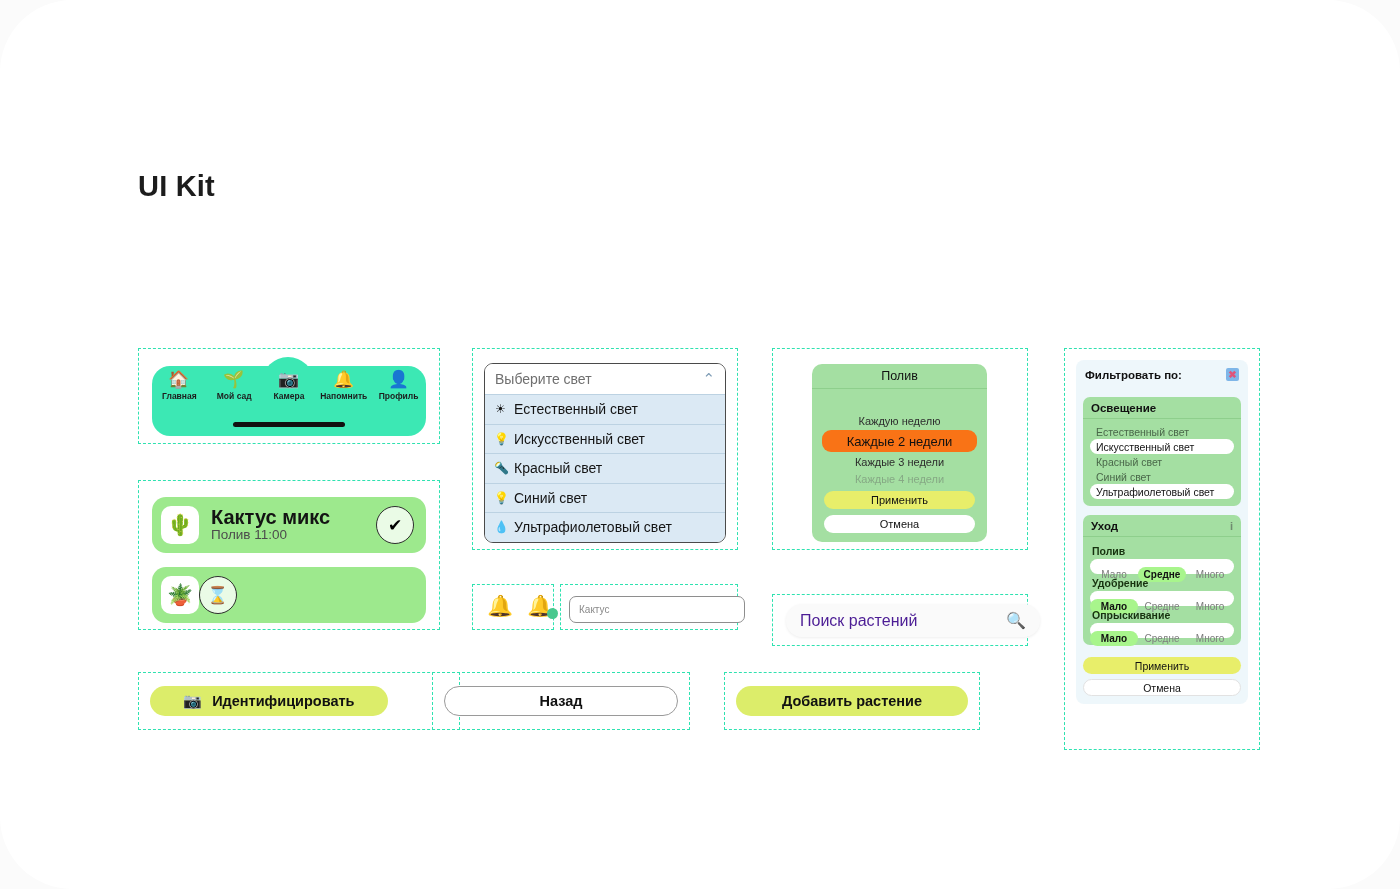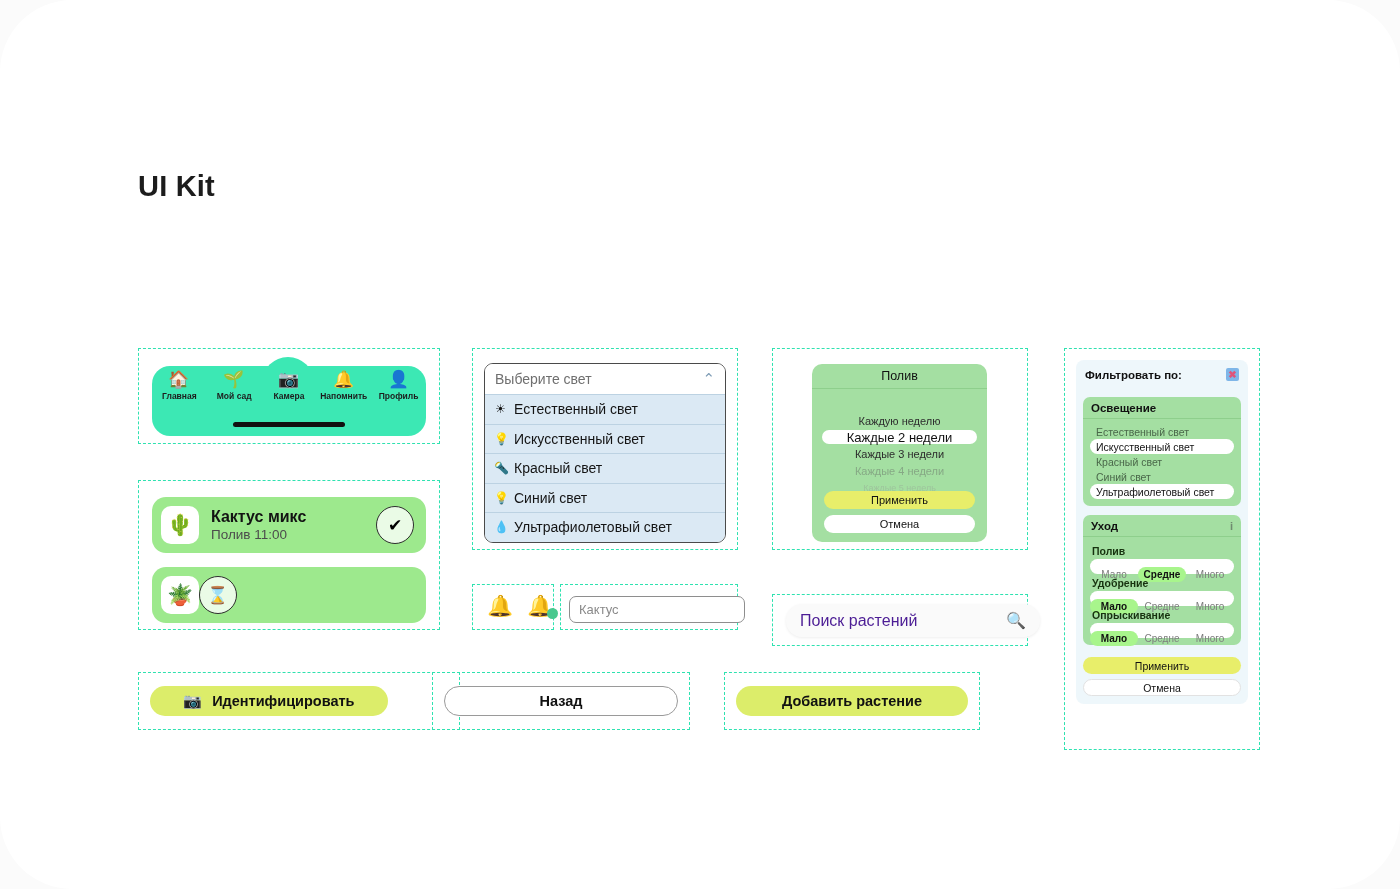--- a/index.html
+++ b/index.html
@@ -53,21 +53,21 @@
   
   .plant-card{
     position:absolute;left:152px;width:274px;height:56px;
     background:#9de98d;border-radius:14px;display:flex;align-items:center;
   }
   .plant-thumb{
     width:38px;height:38px;margin-left:9px;background:#fff;border-radius:10px;
     display:flex;align-items:center;justify-content:center;font-size:21px;
   }
   .plant-text{margin-left:12px;flex:1;}
-  .plant-name{font-size:16px;font-weight:bold;color:#131313;line-height:18px;}
+  .plant-name{font-size:20px;font-weight:bold;color:#131313;line-height:18px;}
   .plant-sub{font-size:13.5px;color:#4c4c4c;line-height:17px;}
   .plant-status{
     width:36px;height:36px;margin-right:12px;border-radius:50%;
     border:1.4px solid #2e2e2e;background:#eafbe6;
     display:flex;align-items:center;justify-content:center;font-size:17px;
   }
 
   
   .dropdown{
     position:absolute;left:484px;top:363px;width:240px;
@@ -87,38 +87,38 @@
   
   .bells{position:absolute;left:487px;top:594px;display:flex;gap:14px;align-items:center;}
   .bell{font-size:21px;position:relative;}
   .bell-badge{
     position:absolute;right:-5px;bottom:-1px;width:11px;height:11px;
     border-radius:50%;background:#49c88f;
   }
   .text-input{
     position:absolute;left:569px;top:596px;width:156px;height:25px;
     border:1px solid #8e8e8e;border-radius:7px;background:#fff;
-    display:flex;align-items:center;padding:0 9px;font-size:13px;color:#8a8a8a;
+    display:flex;align-items:center;padding:0 9px;font-size:10px;color:#8a8a8a;
   }
 
   
   .picker{
     position:absolute;left:812px;top:364px;width:175px;height:178px;
     background:#a4dfa2;border-radius:10px;
   }
   .picker-title{
     height:24px;display:flex;align-items:center;justify-content:center;
     font-size:12.5px;color:#111;border-bottom:1px solid #8ecf8c;
   }
   .picker-list{padding-top:24px;display:flex;flex-direction:column;align-items:center;gap:2px;}
   .pick-row{
     width:155px;height:15px;display:flex;align-items:center;justify-content:center;
     font-size:11px;color:#2d2d2d;border-radius:9px;
   }
-  .pick-row.sel{background:#ffffff;font-size:13px;height:14px;color:#111;}
+  .pick-row.sel{background:#f97316;font-size:13px;height:22px;color:#111;}
   .pick-row.f1{color:#86a985;}
   .pick-row.f2{color:#9ec49c;font-size:9px;}
   .picker-btns{position:absolute;left:12px;bottom:9px;width:151px;}
   .btn-apply{
     height:18px;background:#e8ee6a;border-radius:10px;
     display:flex;align-items:center;justify-content:center;
     font-size:11px;color:#111;margin-bottom:6px;
   }
   .btn-cancel{
     height:18px;background:#fff;border-radius:10px;

